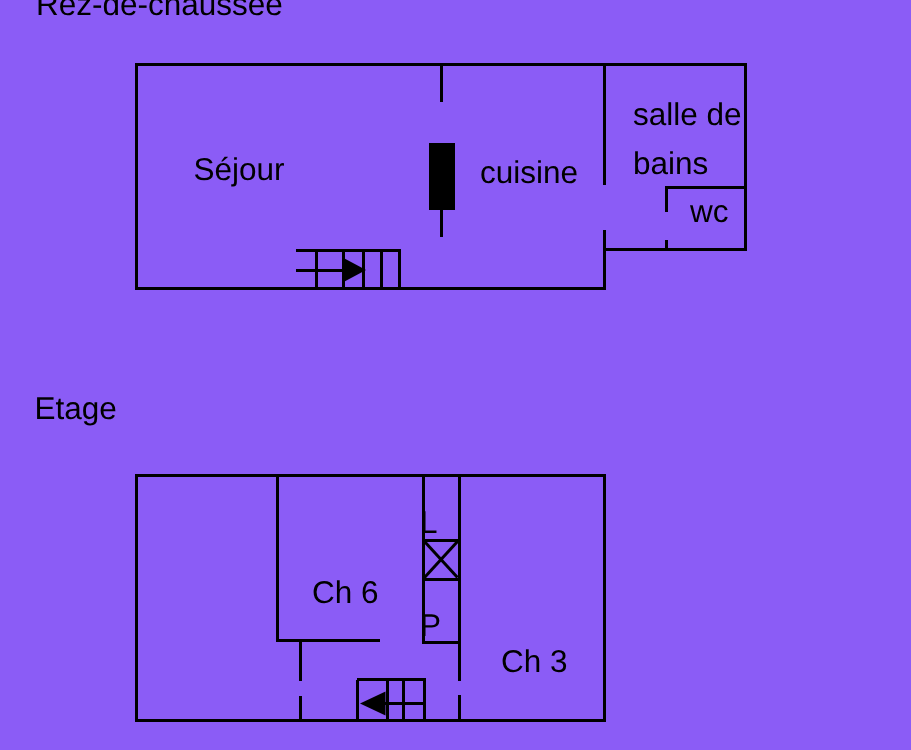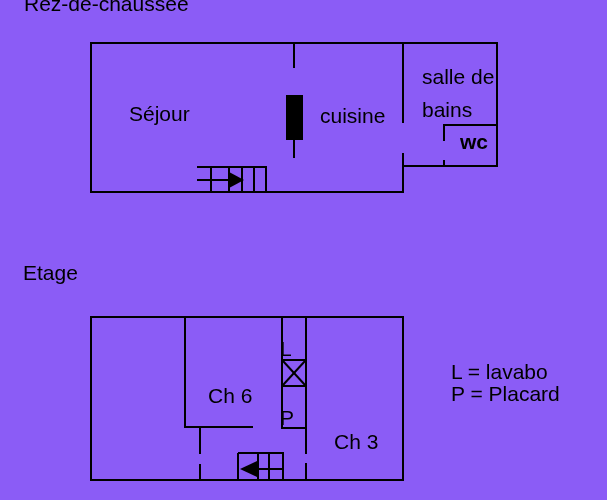--- a/index.html
+++ b/index.html
@@ -124,31 +124,27 @@
   </svg>
 
   <div class="lbl" style="left:24px; top:-7px;">Rez-de-chaussée</div>
 
   <div class="lbl center" style="left:129px; top:103px; width:62px;">Séjour</div>
 
   <div class="lbl" style="left:320px; top:105px;">cuisine</div>
 
   <div class="lbl wrap" style="left:422px; top:60px; width:80px;">salle de bains</div>
 
-  <div class="lbl" style="left:460px; top:131px;font-weight:bold;">wc</div>
+  <div class="lbl" style="left:460px; top:131px;">wc</div>
 
   <div class="lbl" style="left:23px; top:262px;">Etage</div>
 
 
   <div class="lbl center" style="left:208px; top:385px; width:60px;">Ch 6</div>
 
   <div class="lbl center" style="left:334px; top:431px; width:60px;">Ch 3</div>
 
   <div class="lbl center" style="left:280px; top:338px; width:29px;">L</div>
 
   <div class="lbl center" style="left:280px; top:407px; width:29px;">P</div>
 
-  <div id="legend-block">
-    <div class="legend-line">L = lavabo</div>
-    <div class="legend-line">P = Placard</div>
-  </div>
 
 </div>
 
 </body></html>

